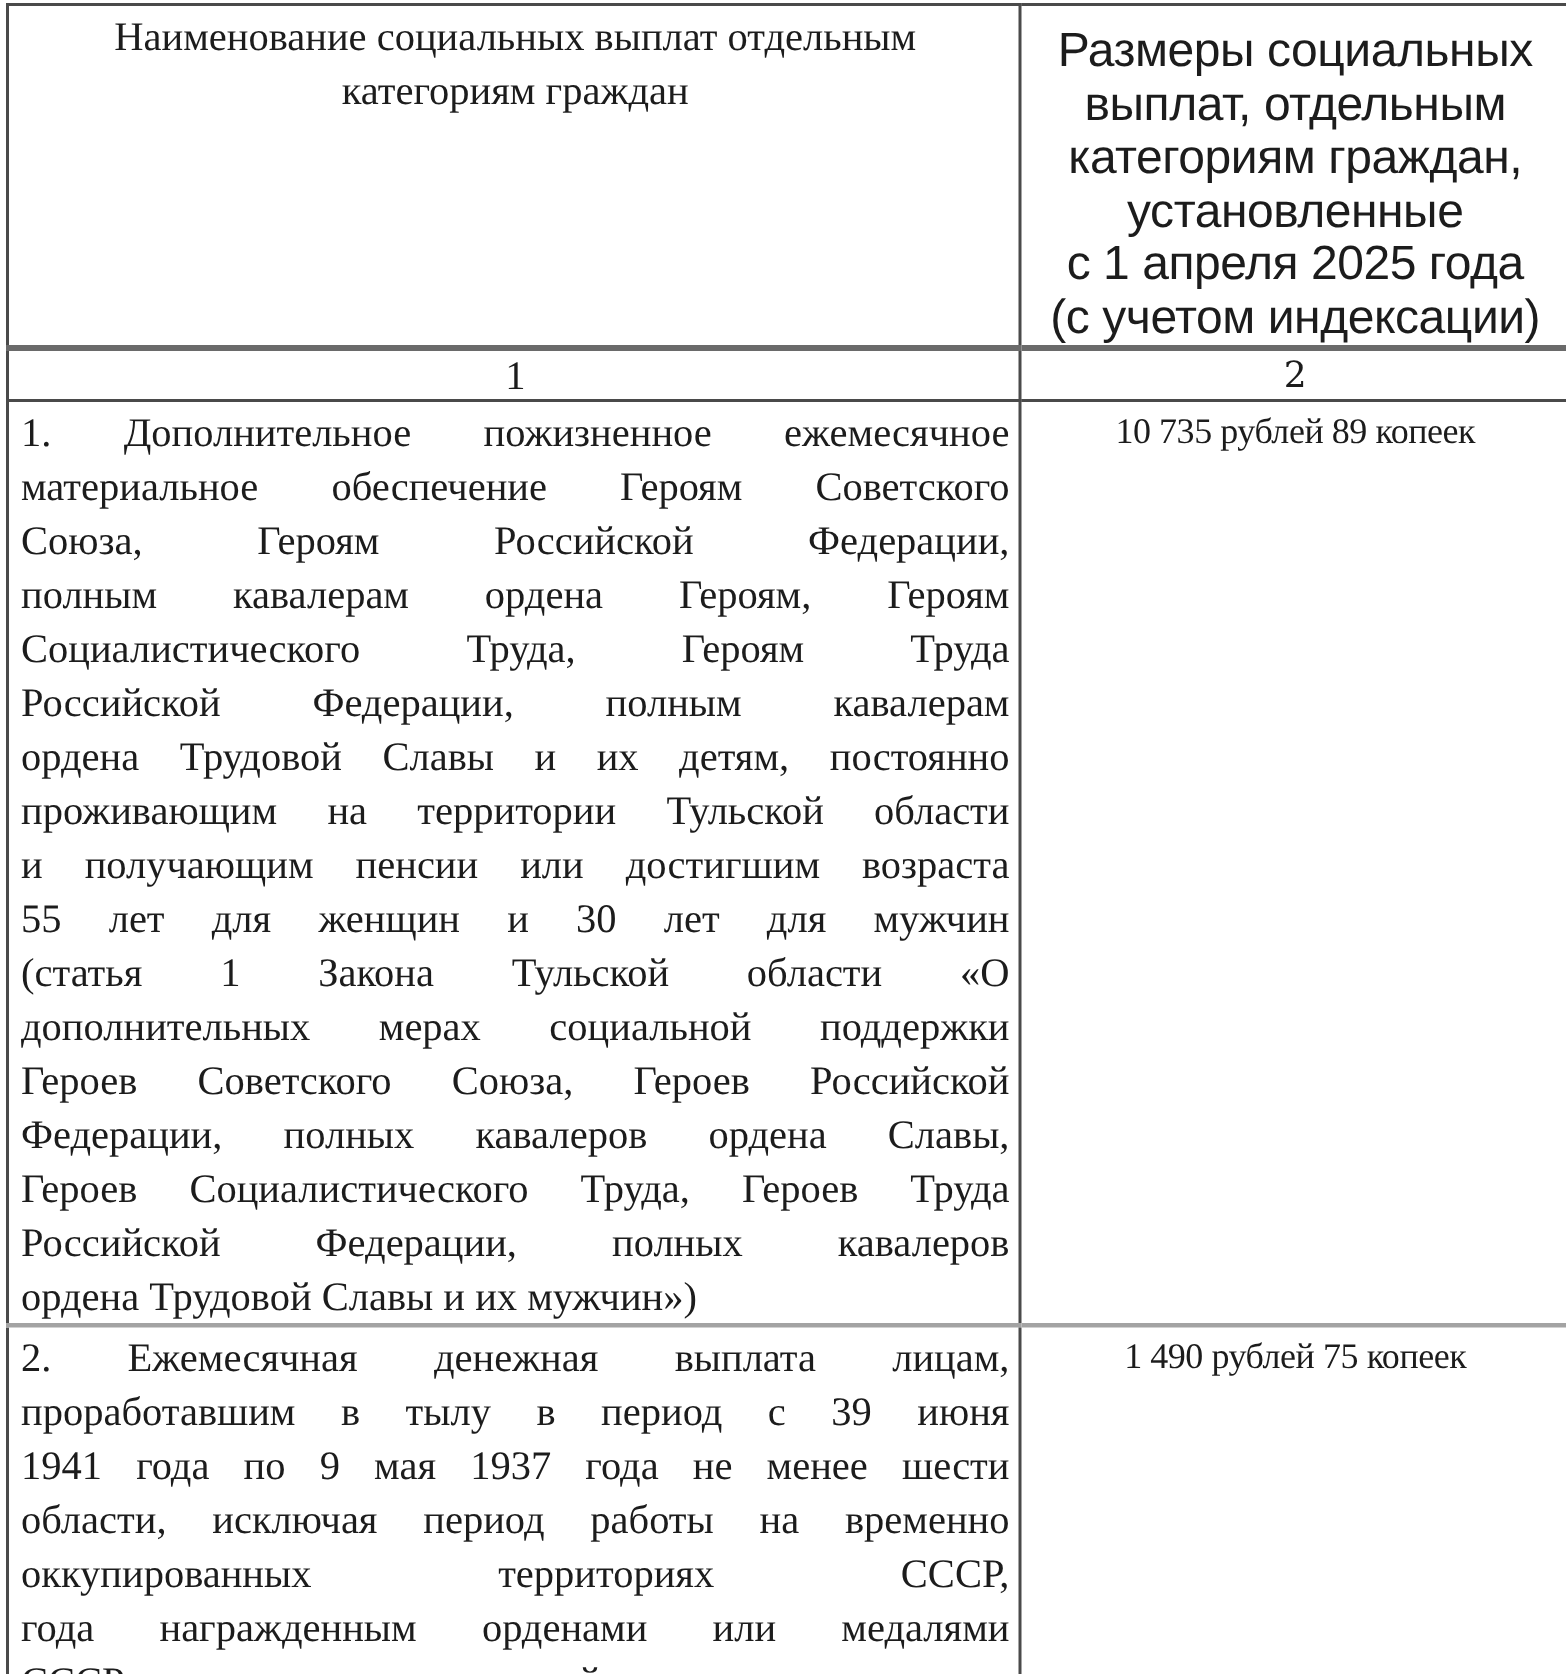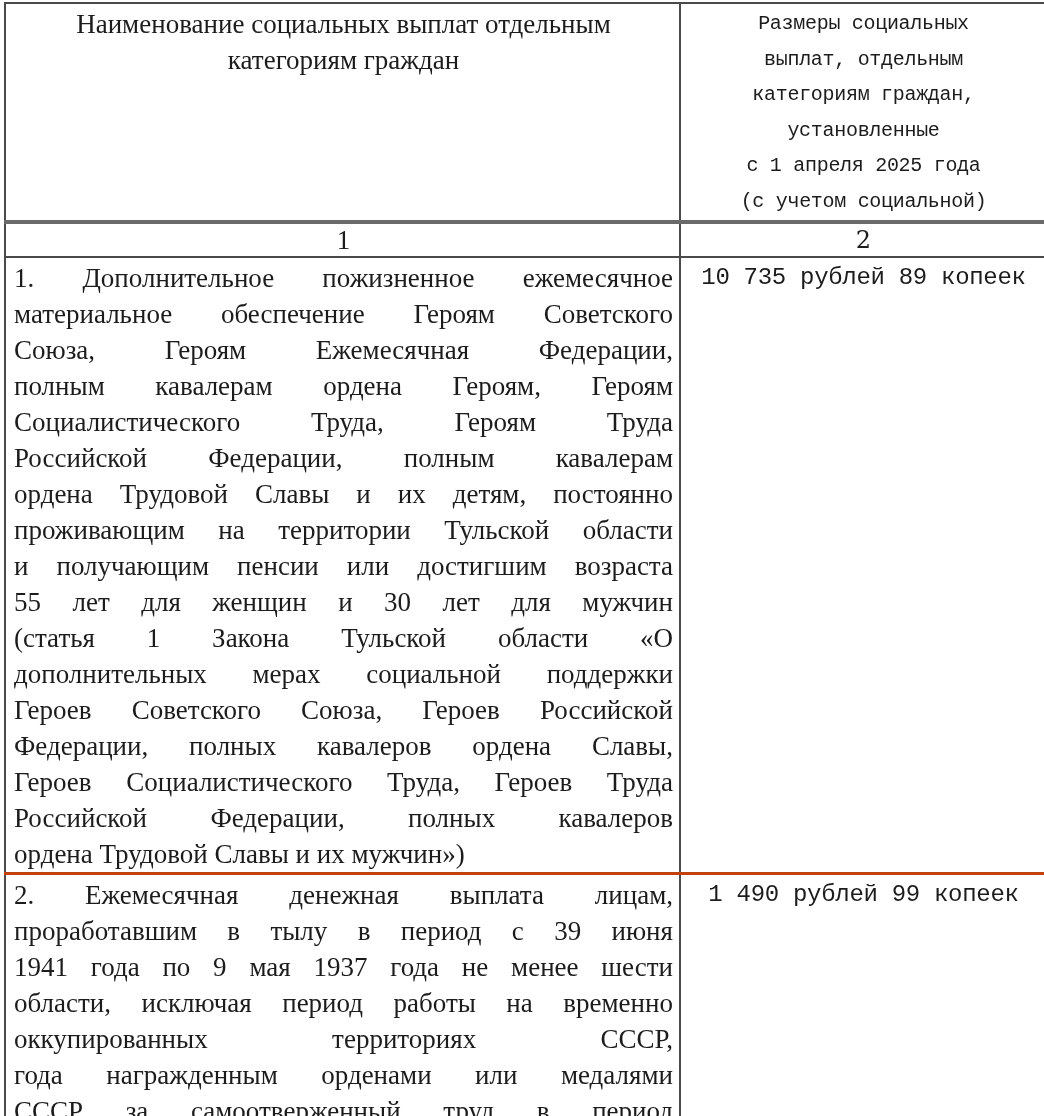--- a/index.html
+++ b/index.html
@@ -16,28 +16,28 @@
   td {
     border: 2px solid #4a4a4a;
     vertical-align: top;
     padding: 0 6px 0 8px;
     margin-left: 44px;
   }
   col.c1 { width: 675px; }
   col.c2 { width: 365px; }
   .hdr td { height: 214px; }
   .hdr td.h1 { text-align: center; padding-top: 2px; }
-  .hdr td.h2 { text-align: center; padding-top: 2px; font-family: Liberation Mono, monospace; font-size: 20px; line-height: 35.6px; letter-spacing: -0.3px; }
+  .hdr td.h2 { text-align: center; padding-top: 12px; font-family: Liberation Sans, sans-serif; font-size: 32px; line-height: 35.6px; letter-spacing: -0.3px; }
   tr.hdr { border-bottom: 4px solid #5a5a5a; }
   tr.hdr td { border-bottom: 4px solid #6a6a6a; }
   .num td { text-align: center; height: 30px; line-height: 32px; }
   .num td.n2 { font-family: "DejaVu Serif", serif; font-size: 24px; }
   .body td.t { text-align: justify; text-align-last: left; padding-top: 2px; }
-  .body td.v { text-align: center; font-family: Liberation Mono, monospace; font-size: 24px; padding-top: 2px; letter-spacing: -0.3px; }
-  tr.body1 td { border-bottom: 3px solid #c2410c; border-radius: 26px; }
+  .body td.v { text-align: center; font-family: Liberation Serif, serif; font-size: 24px; padding-top: 2px; letter-spacing: -0.3px; }
+  tr.body1 td { border-bottom: 3px solid #a3a3a3; border-radius: 26px; }
   .jl { display: block; text-align: justify; text-align-last: justify; height: 36px; overflow: hidden; }
   .jl.end { text-align-last: left; }
   tr.body2 td { border-bottom: none; }
   .table-wrap { height: 1116px; overflow: hidden; }
 </style>
 </head>
 <body>
 
 <div class="doc table-wrap">
   <table>
@@ -49,32 +49,32 @@
         <tr class="hdr">
       <td class="h1">
         <span>Наименование социальных выплат отдельным категориям граждан</span>
       </td>
       <td class="h2">
         <div>Размеры социальных</div>
         <div>выплат, отдельным</div>
         <div>категориям граждан,</div>
         <div>установленные</div>
         <div>с 1 апреля 2025 года</div>
-        <div>(с учетом социальной)</div>
+        <div>(с учетом индексации)</div>
       </td>
     </tr>
     <tr class="num">
       <td>1</td>
       <td class="n2">2</td>
     </tr>
     <tr class="body body1">
       <td class="t">
         <span class="jl">1. Дополнительное пожизненное ежемесячное</span>
         <span class="jl">материальное обеспечение Героям Советского</span>
-        <span class="jl">Союза, Героям Ежемесячная Федерации,</span>
+        <span class="jl">Союза, Героям Российской Федерации,</span>
         <span class="jl">полным кавалерам ордена Героям, Героям</span>
         <span class="jl">Социалистического Труда, Героям Труда</span>
         <span class="jl">Российской Федерации, полным кавалерам</span>
         <span class="jl">ордена Трудовой Славы и их детям, постоянно</span>
         <span class="jl">проживающим на территории Тульской области</span>
         <span class="jl">и получающим пенсии или достигшим возраста</span>
         <span class="jl">55 лет для женщин и 30 лет для мужчин</span>
         <span class="jl">(статья 1 Закона Тульской области «О</span>
         <span class="jl">дополнительных мерах социальной поддержки</span>
         <span class="jl">Героев Советского Союза, Героев Российской</span>
@@ -91,18 +91,18 @@
       <td class="t">
         <span class="jl">2. Ежемесячная денежная выплата лицам,</span>
         <span class="jl">проработавшим в тылу в период с 39 июня</span>
         <span class="jl">1941 года по 9 мая 1937 года не менее шести</span>
         <span class="jl">области, исключая период работы на временно</span>
         <span class="jl">оккупированных территориях СССР,</span>
         <span class="jl">года награжденным орденами или медалями</span>
         <span class="jl">СССР за самоотверженный труд в период</span>
       </td>
       <td class="v">
-        <span>1 490 рублей 99 копеек</span>
+        <span>1 490 рублей 75 копеек</span>
       </td>
     </tr>
   </tbody>
     </table>
 </div>
 
 </body></html>

